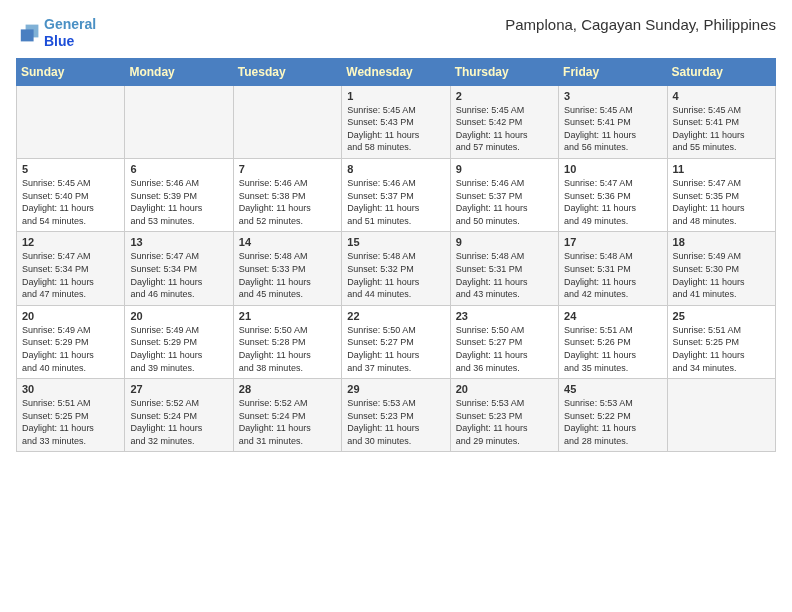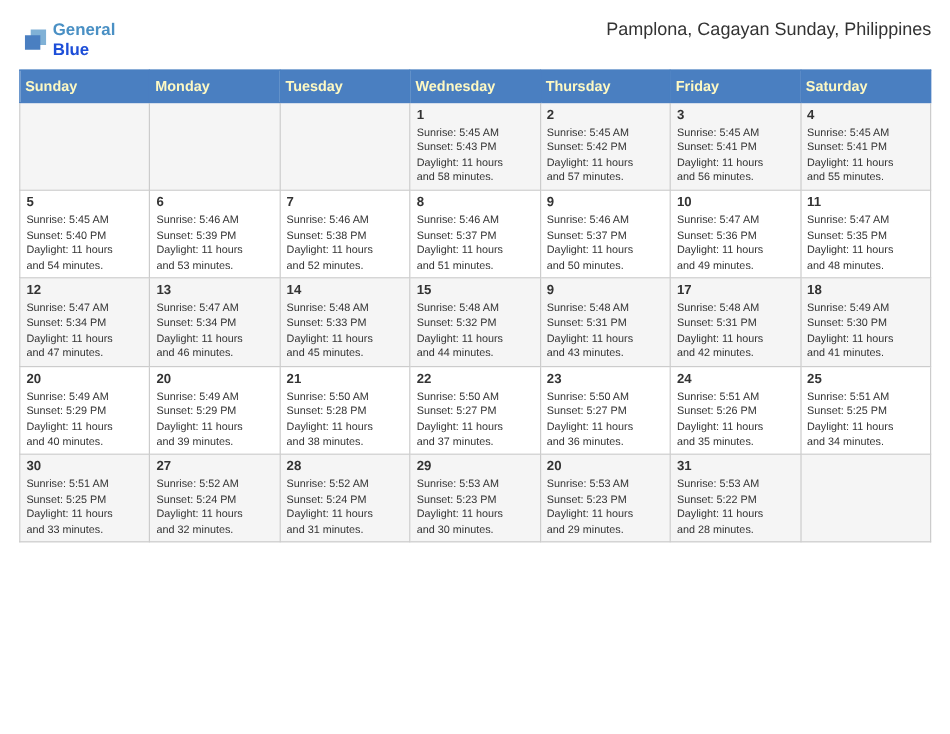--- a/index.html
+++ b/index.html
@@ -336,21 +336,21 @@
 and 30 minutes.</div>
         </td>
         <td>
           <div class="day-number">20</div>
           <div class="day-info" style="white-space: pre-line;">Sunrise: 5:53 AM
 Sunset: 5:23 PM
 Daylight: 11 hours
 and 29 minutes.</div>
         </td>
         <td>
-          <div class="day-number">31</div>
+          <div class="day-number">45</div>
           <div class="day-info" style="white-space: pre-line;">Sunrise: 5:53 AM
 Sunset: 5:22 PM
 Daylight: 11 hours
 and 28 minutes.</div>
         </td>
         <td></td>
       </tr>
     </tbody>
 </table>
 

